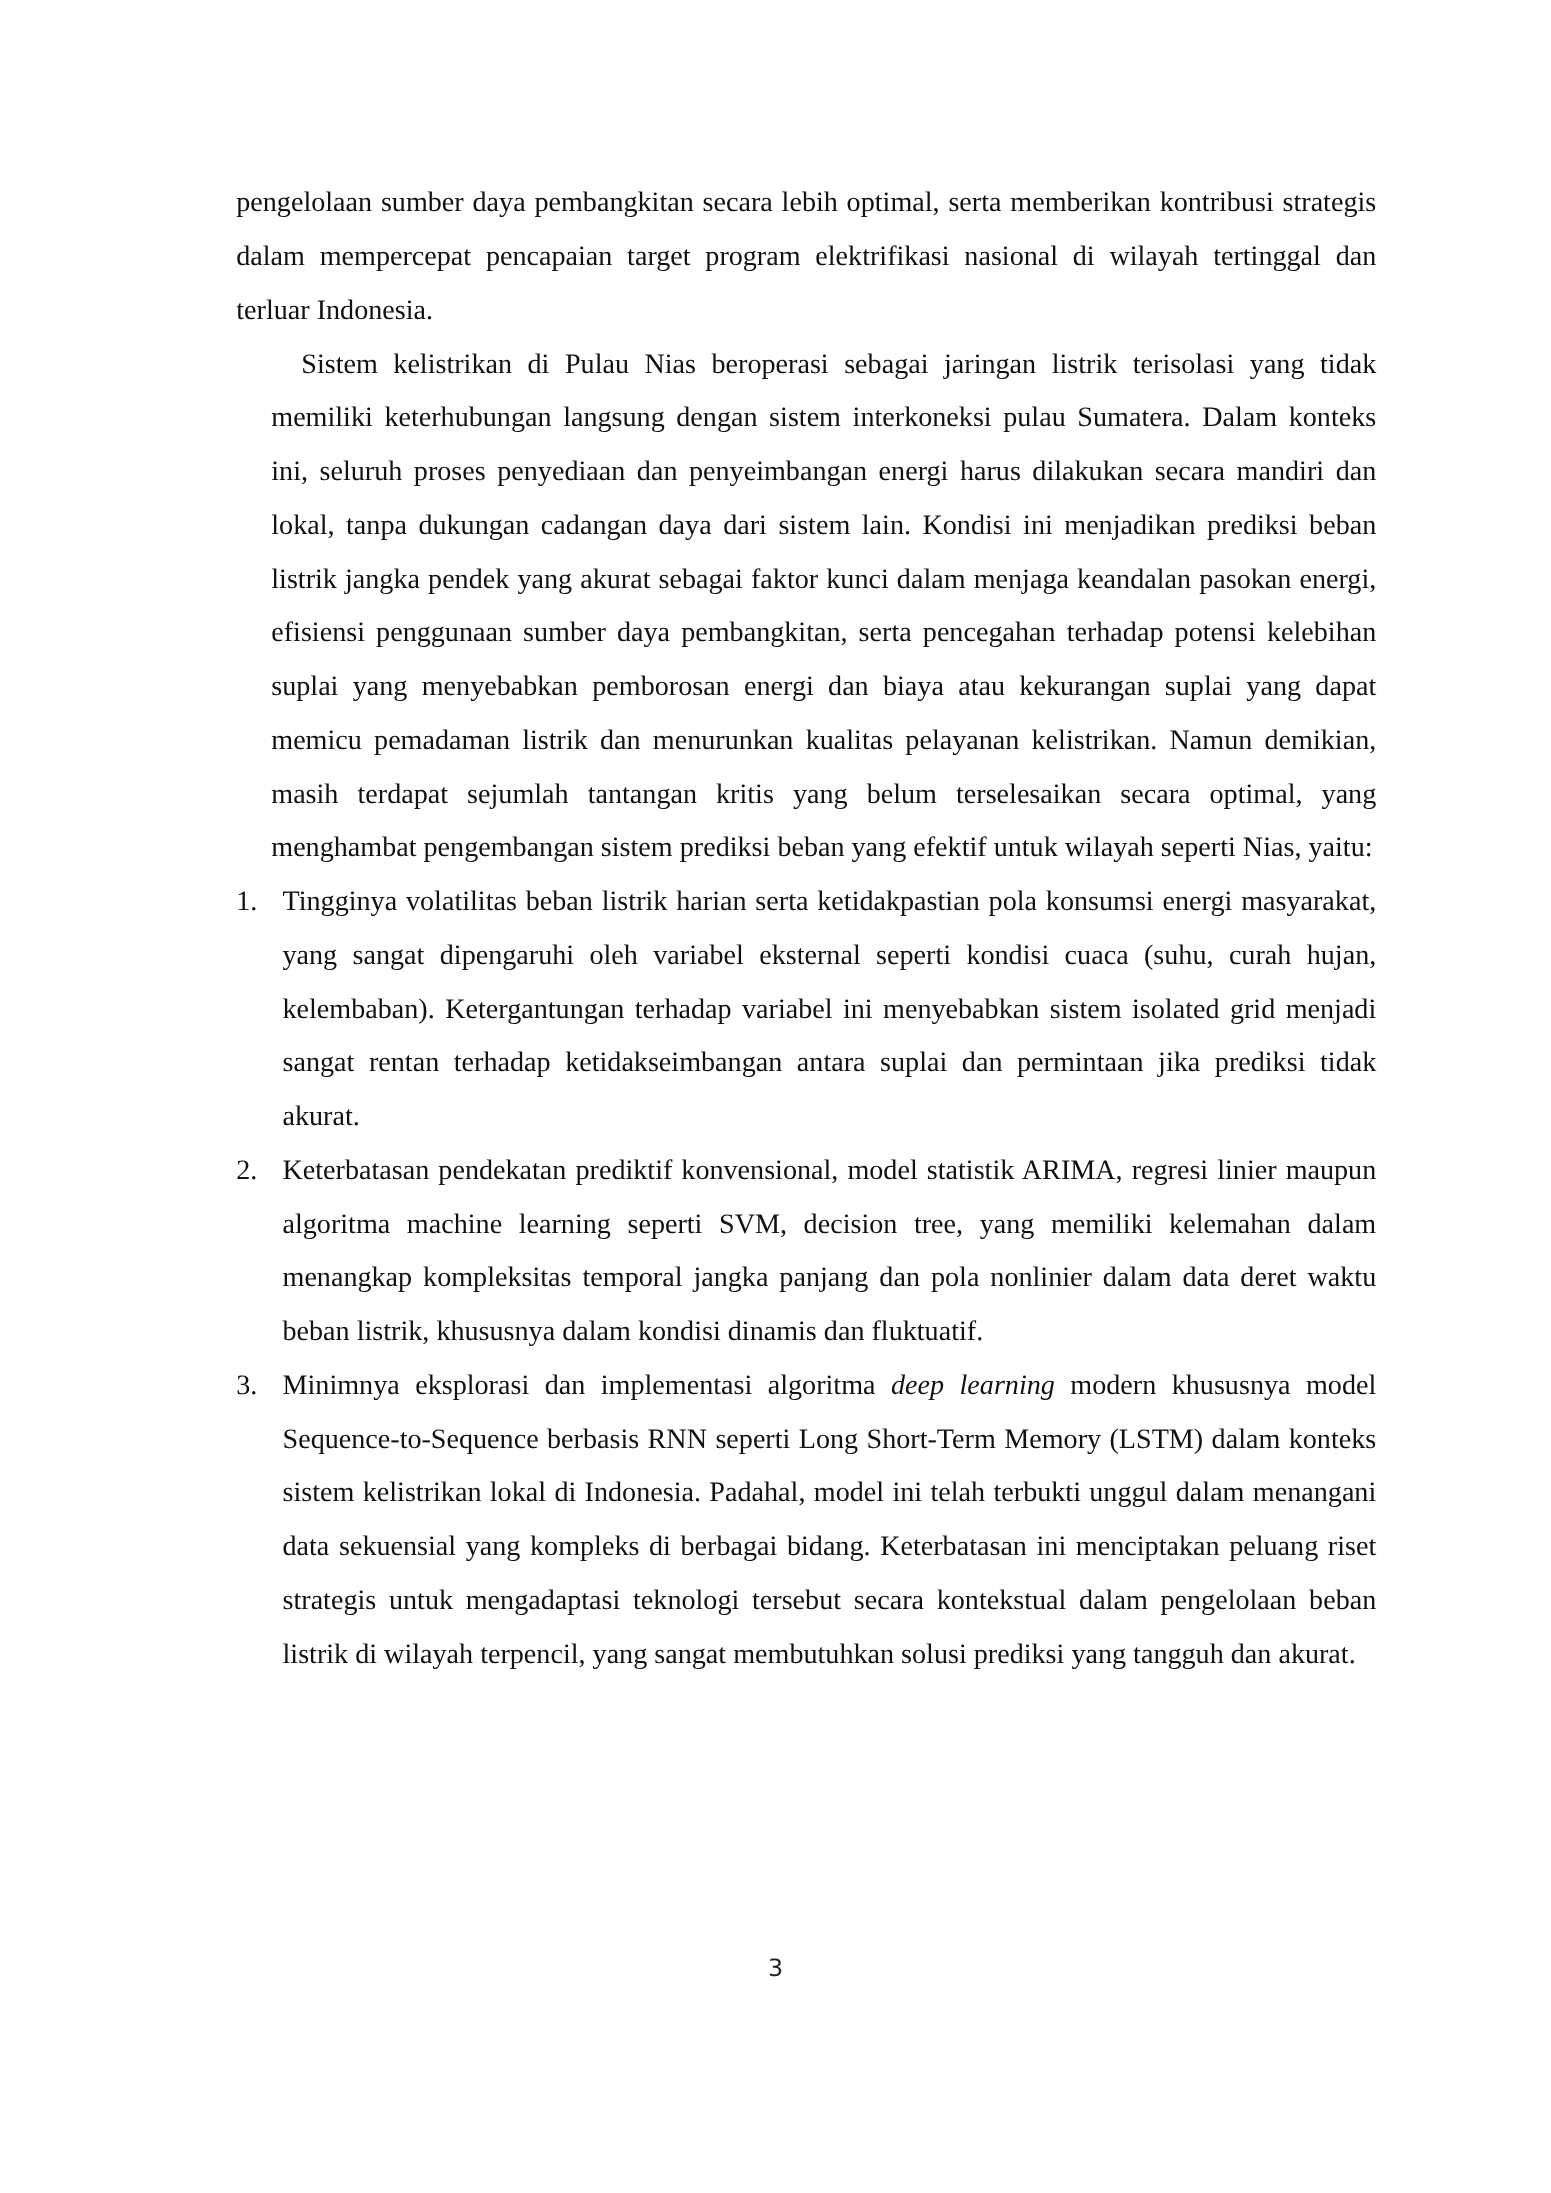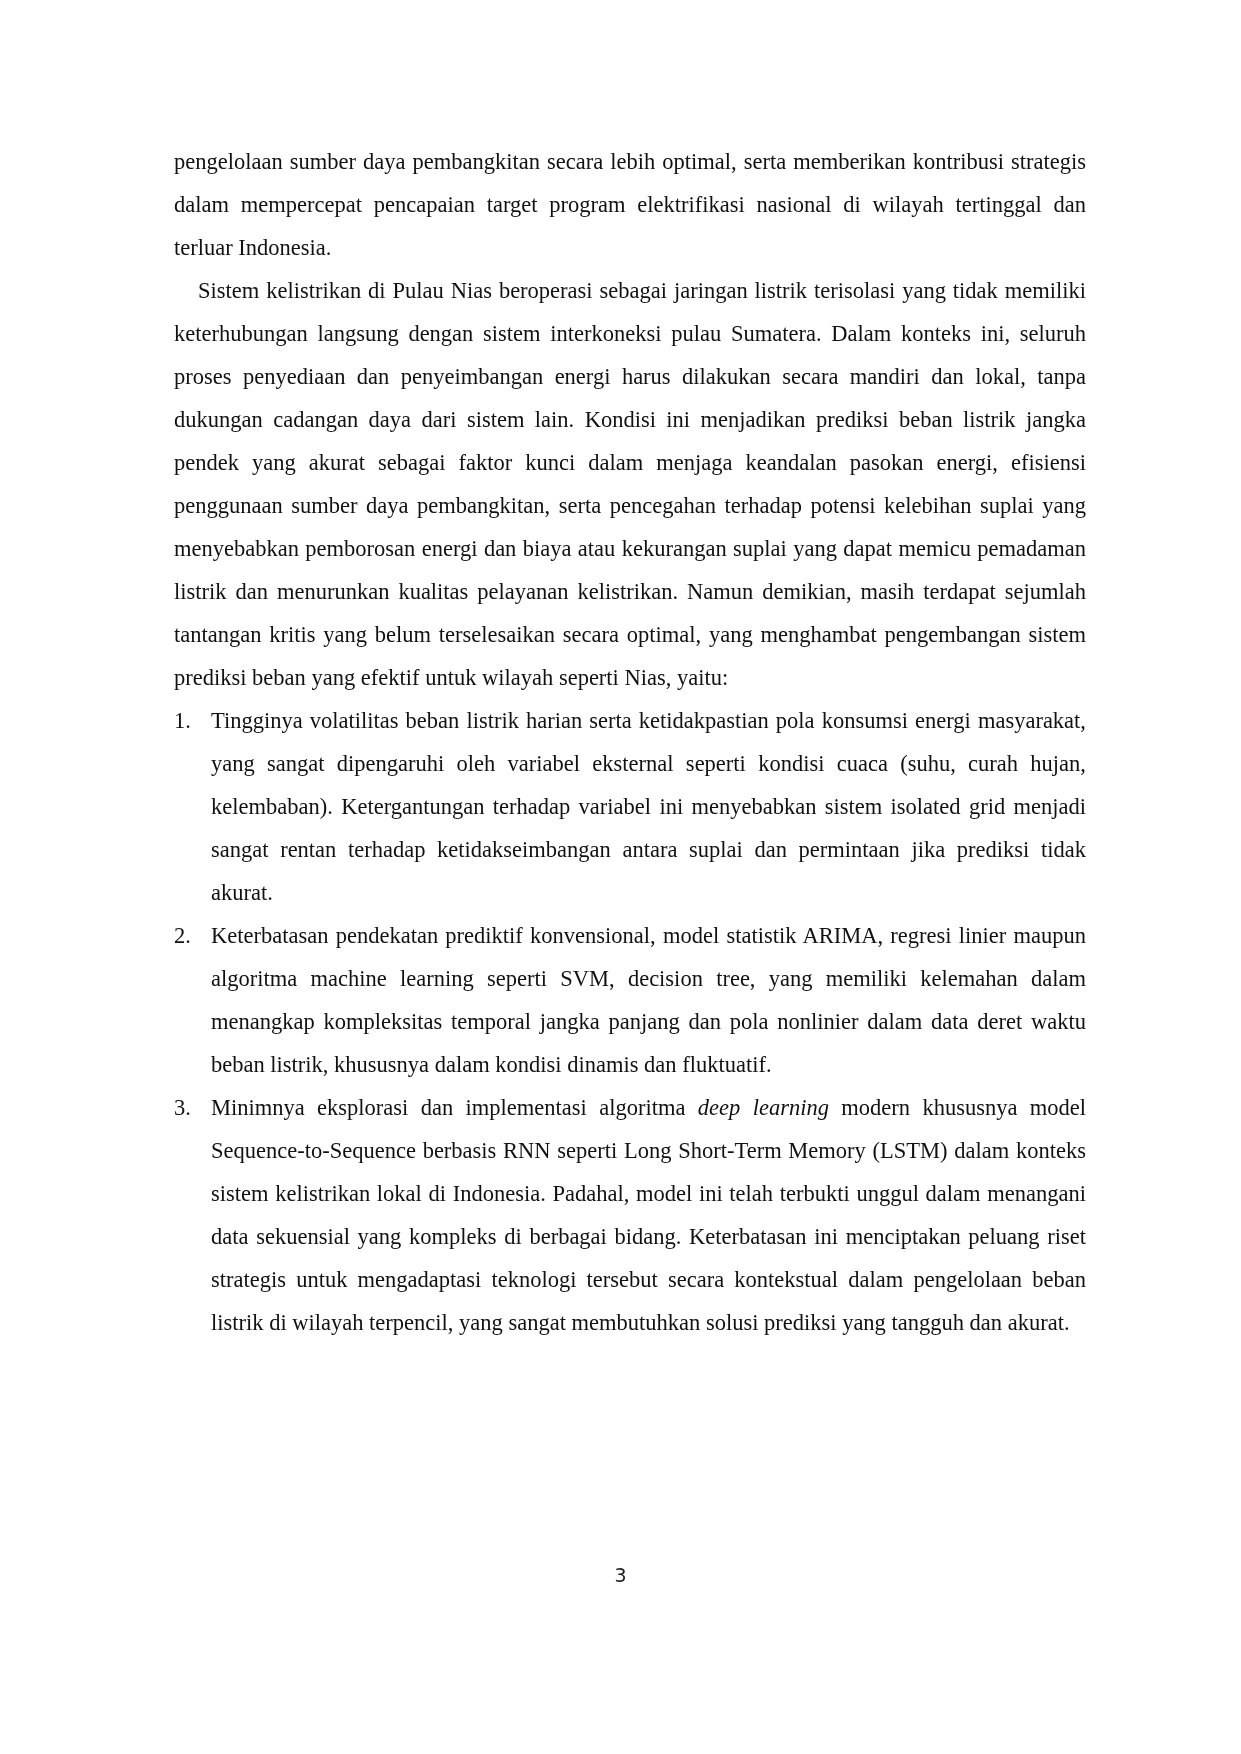--- a/index.html
+++ b/index.html
@@ -10,41 +10,42 @@
     body {
       width: 1241px;
       height: 1754px;
       position: relative;
       overflow: hidden;
       font-family: "Liberation Serif", "DejaVu Serif", serif;
       color: #111111;
     }
     .page {
       position: absolute;
-      left: 174px;
+      left: 189px;
       top: 140px;
       width: 912px;
     }
     .line-block {
       font-size: 22.5px;
       line-height: 43px;
       text-align: justify;
       margin: 0;
     }
     .p-intro {
       margin-top: 0;
     }
     .heading {
       font-weight: bold;
       font-size: 22.5px;
       line-height: 43px;
       margin: 9px 0 0 0;
     }
     .p-body {
       text-indent: 24px;
+      margin-left: 28px;
     }
     ol.problem-list {
       list-style: none;
       margin: 0;
       padding: 0;
     }
     ol.problem-list li {
       position: relative;
       padding-left: 37px;
       font-size: 22.5px;

